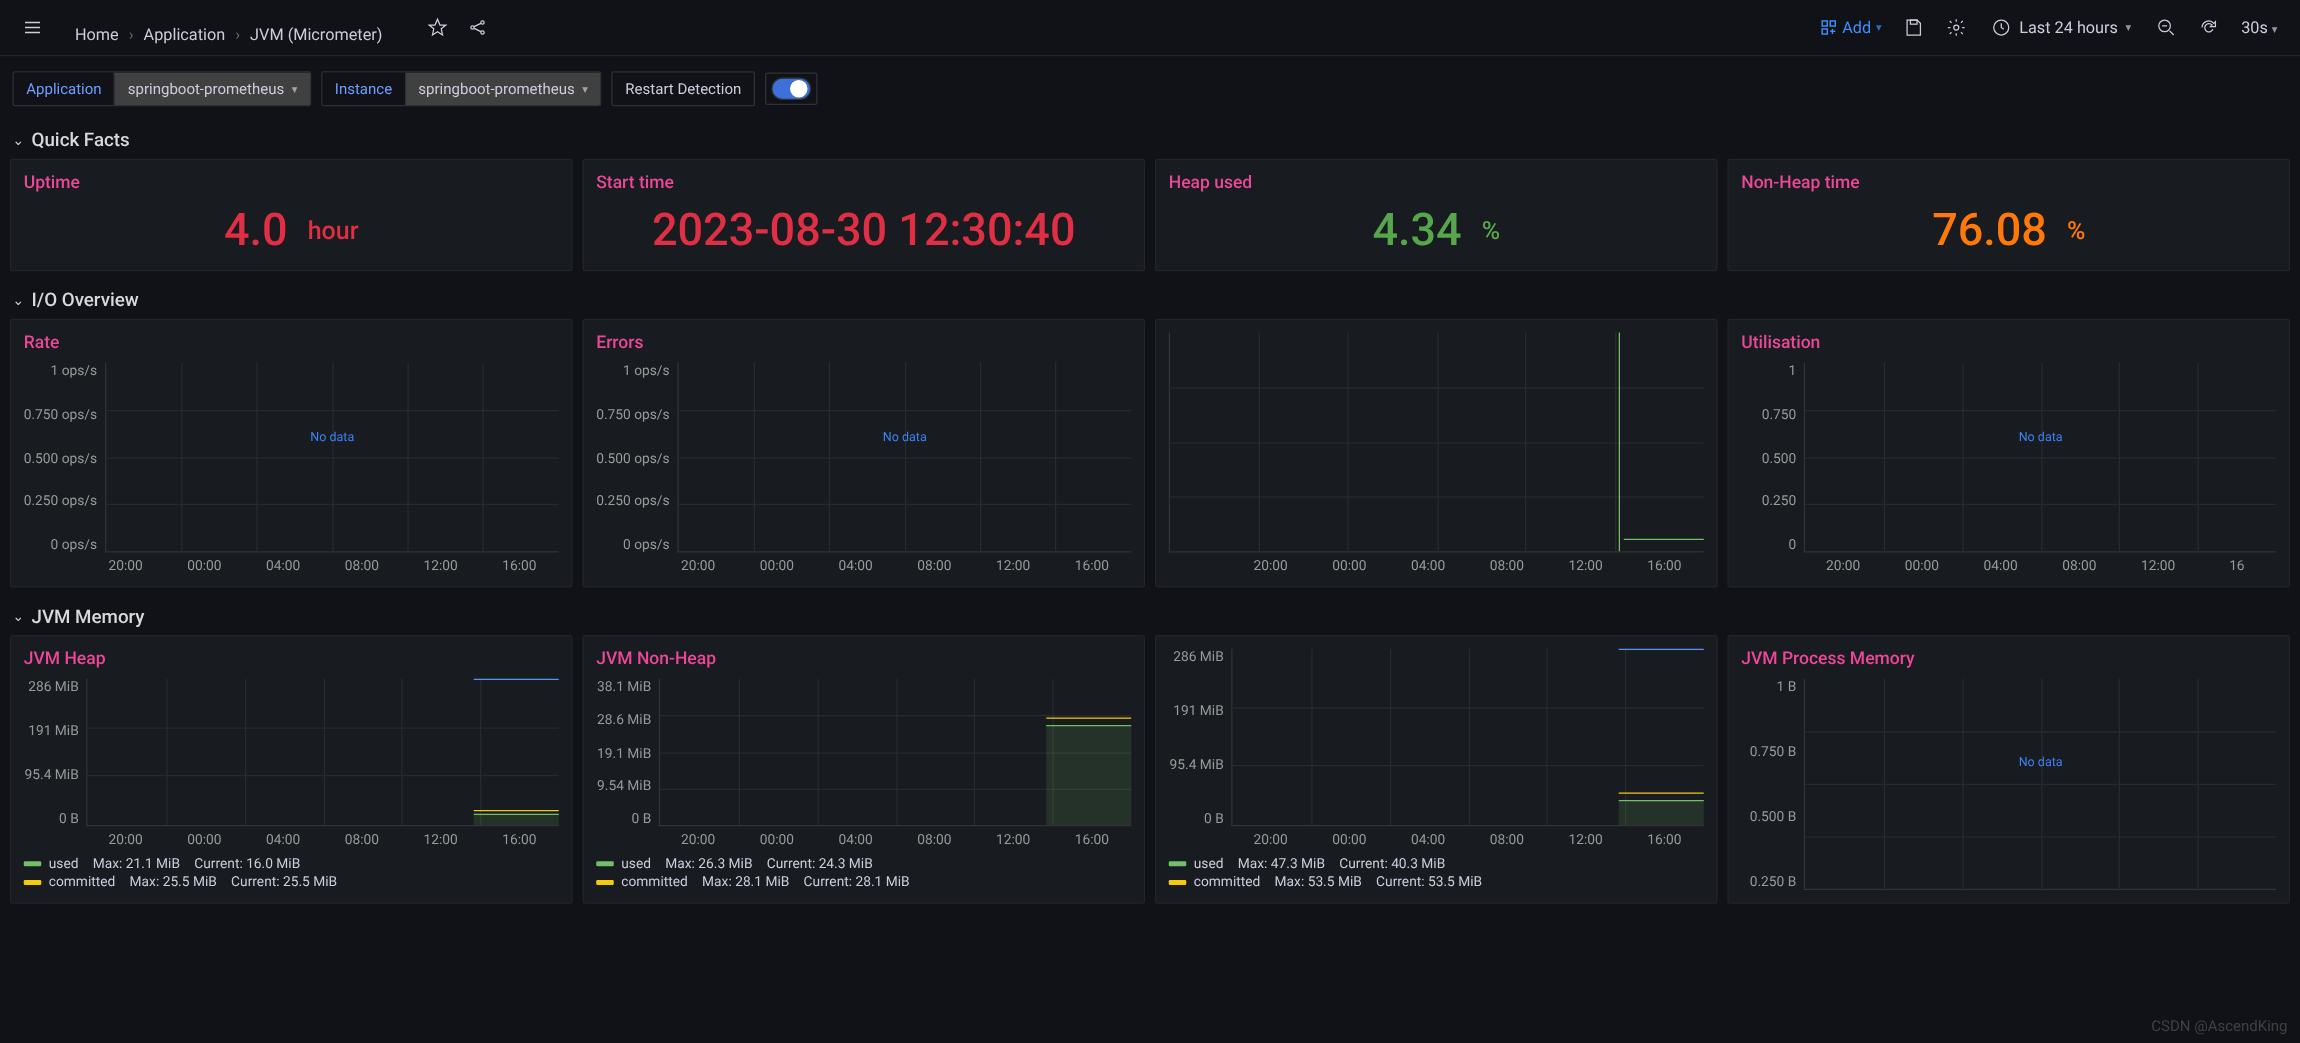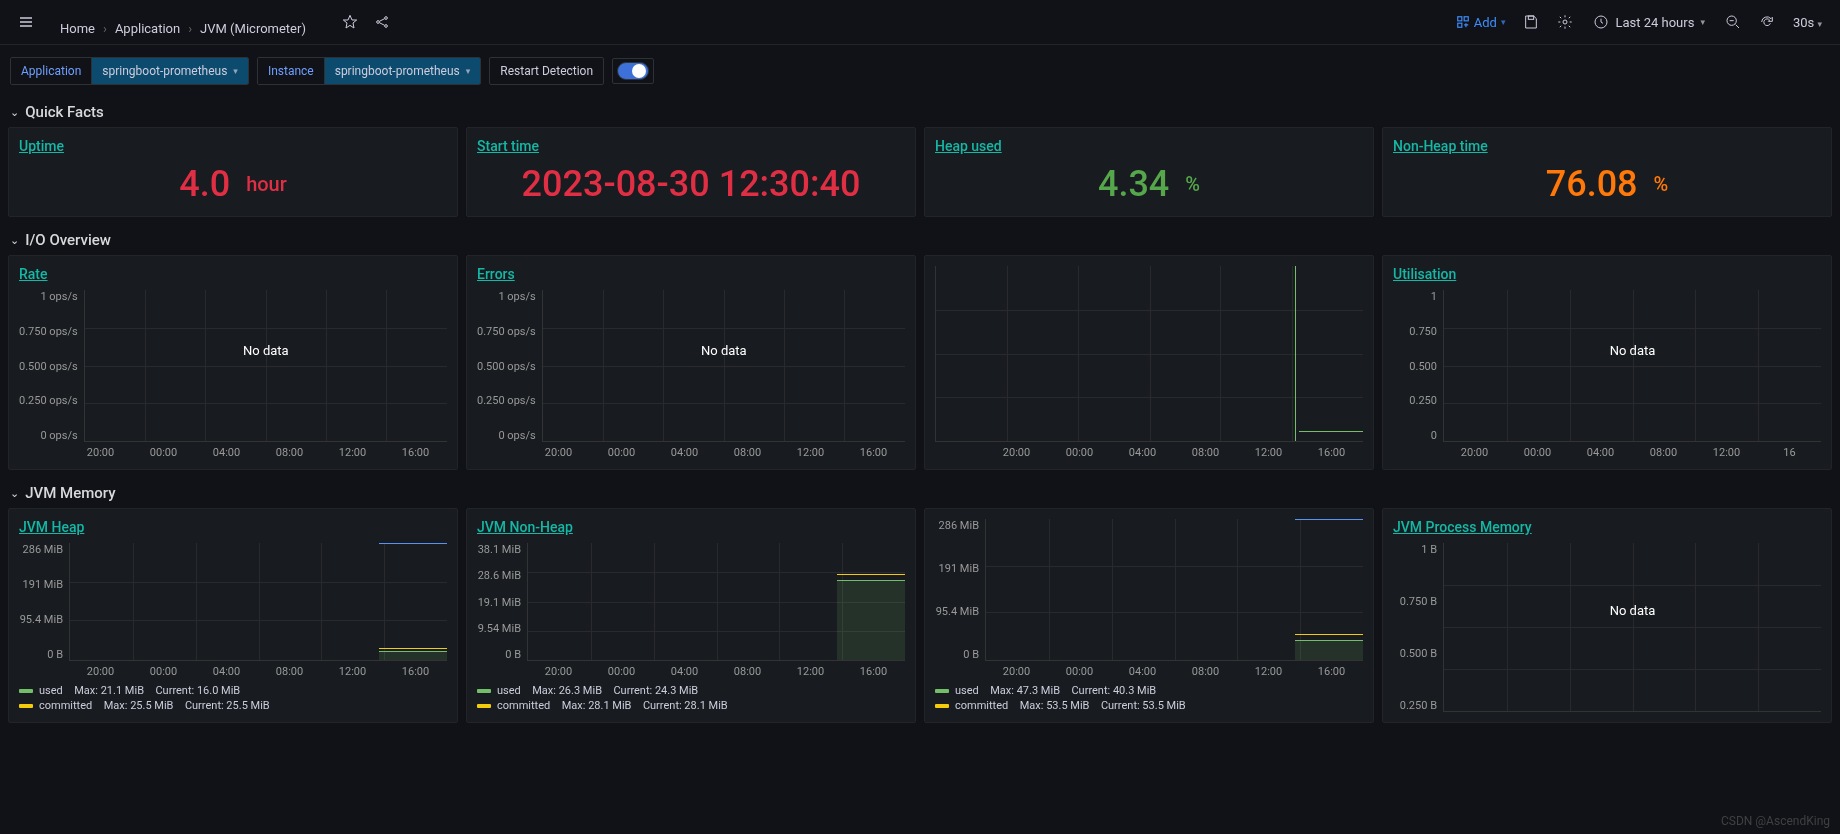--- a/index.html
+++ b/index.html
@@ -14,43 +14,43 @@
 .header-icons { display: flex; align-items: center; gap: 4px; margin-left: 10px; }
 .icon-btn { padding: 6px; cursor: pointer; border-radius: 2px; display: flex; align-items: center; }
 .icon-btn svg { width: 16px; height: 16px; fill: none; stroke: #ccccdc; stroke-width: 1.5; }
 .header-right { display: flex; align-items: center; gap: 6px; }
 .add-btn { color: #3d8eff; display: flex; align-items: center; gap: 4px; cursor: pointer; padding: 4px 6px; }
 .time-range { display: flex; align-items: center; gap: 6px; padding: 4px 8px; cursor: pointer; }
 .refresh-text { padding: 4px 6px; cursor: pointer; }
 .toolbar { display: flex; align-items: center; gap: 8px; padding: 12px 10px; }
 .var-chip { display: flex; align-items: center; border: 1px solid #2c3235; border-radius: 2px; overflow: hidden; }
 .var-label { background: #111217; color: #6e9fff; padding: 6px 10px; font-size: 12px; }
-.var-value { background: #0c4a6e; color: #ccccdc; padding: 6px 10px; font-size: 12px; cursor: pointer; border-left: 1px solid #2c3235; display: flex; align-items: center; gap: 6px; }
+.var-value { background: #404040; color: #ccccdc; padding: 6px 10px; font-size: 12px; cursor: pointer; border-left: 1px solid #2c3235; display: flex; align-items: center; gap: 6px; }
 .restart-label { background: #111217; border: 1px solid #2c3235; padding: 6px 10px; font-size: 12px; border-radius: 2px; }
 .toggle { width: 32px; height: 18px; background: #3d71d9; border-radius: 9px; position: relative; cursor: pointer; border: 1px solid #2c3235; padding:0; }
 .toggle::after { content: ""; position: absolute; right: 2px; top: 1px; width: 14px; height: 14px; background: #fff; border-radius: 50%; }
 .toggle-wrap { border: 1px solid #2c3235; border-radius: 2px; padding: 3px 4px; display:flex; align-items:center; }
 .row-header { display: flex; align-items: center; gap: 6px; padding: 6px 10px; color: #d8d9da; font-size: 15px; font-weight: 500; cursor: pointer; }
 .row-header .chev { font-size: 11px; }
 .panel-row { display: grid; grid-template-columns: repeat(4, 1fr); gap: 8px; padding: 0 8px 8px; }
 .panel { background: #181b1f; border: 1px solid #222426; border-radius: 2px; padding: 10px; display: flex; flex-direction: column; }
-.panel-title { font-size: 14px; color: #14b8a6; margin-bottom: 8px; font-weight: 500; text-decoration: underline; }
+.panel-title { font-size: 14px; color: #ec4899; margin-bottom: 8px; font-weight: 500; }
 .stat-panel { height: 90px; }
 .stat-value { flex: 1; display: flex; align-items: center; justify-content: center; font-size: 36px; font-weight: 500; }
 .stat-value .unit { font-size: 20px; margin-left: 16px; }
 .red { color: #e02f44; }
 .green { color: #56a64b; }
 .orange { color: #ff780a; }
 .chart-panel { height: 215px; position: relative; }
 .chart-area { flex: 1; position: relative; display: flex; }
 .y-axis { display: flex; flex-direction: column; justify-content: space-between; font-size: 11px; color: #999; text-align: right; padding-right: 6px; min-width: 50px; }
 .plot { flex: 1; position: relative; border-left: 1px solid #333; border-bottom: 1px solid #333; }
 .grid-h { position: absolute; left: 0; right: 0; border-top: 1px solid #2a2a2e; }
 .grid-v { position: absolute; top: 0; bottom: 0; border-left: 1px solid #2a2a2e; }
-.no-data { position: absolute; top: 40%; left: 50%; transform: translate(-50%, -50%); color: #ffffff; font-size: 13px; }
+.no-data { position: absolute; top: 40%; left: 50%; transform: translate(-50%, -50%); color: #3b82f6; font-size: 10px; }
 .x-axis { display: flex; justify-content: space-between; font-size: 11px; color: #999; padding-left: 50px; padding-top: 4px; }
 .x-axis span { flex: 1; text-align: center; }
 .legend { display: flex; flex-direction: column; gap: 2px; padding-top: 6px; font-size: 11px; color: #ccccdc; }
 .legend-row { display: flex; align-items: center; gap: 6px; }
 .legend-swatch { width: 14px; height: 4px; border-radius: 1px; }
 .sw-green { background: #73bf69; }
 .sw-yellow { background: #f2cc0c; }
 .duration-spike { position: absolute; bottom: 0; width: 1px; background: #73bf69; }
 .duration-baseline { position: absolute; bottom: 5%; left: 85%; right: 0; height: 1px; background: #73bf69; }
 .mem-fill { position: absolute; background: rgba(115,191,105,0.15); border-top: 1px solid #73bf69; }

